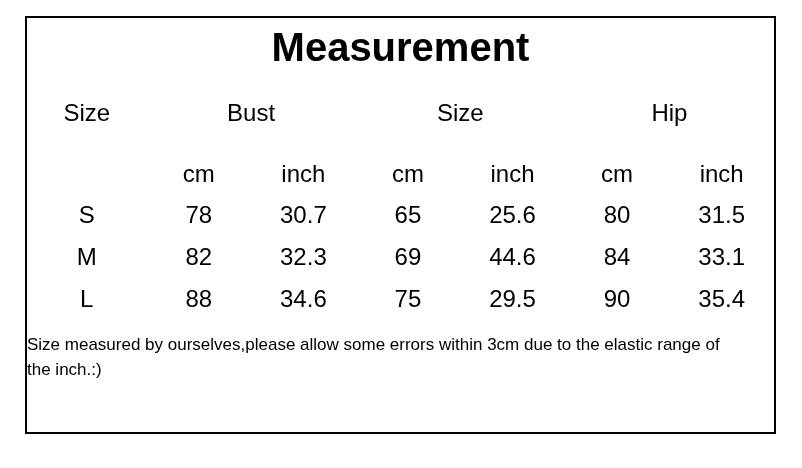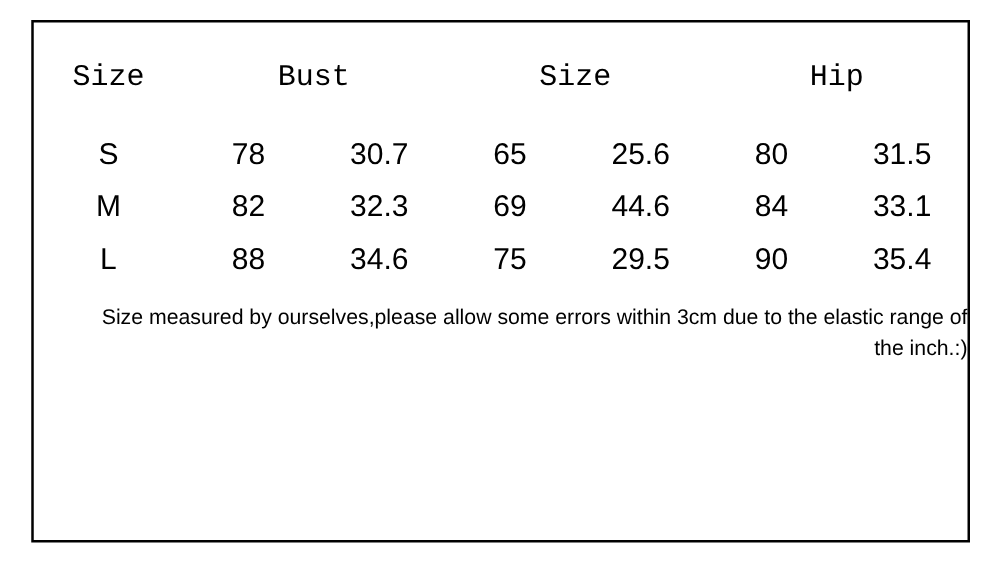--- a/index.html
+++ b/index.html
@@ -38,36 +38,37 @@
     table-layout: fixed;
     margin-top: 19px;
   }
   table.size-table td {
     text-align: center;
     vertical-align: middle;
     font-size: 24px;
     padding: 0;
     font-weight: 400;
   }
-  .group-row td  { height: 50px; font-family: Liberation Mono, monospace; }
+  .group-row td  { height: 50px; }
   .spacer-row td { height: 16px; }
   .unit-row td   { height: 40px; }
   .data-row td   { height: 42px; }
   .footer {
     margin-top: 12px;
-    text-align: right;
+    text-align: left;
     font-size: 17px;
     line-height: 25px;
   }
 </style>
 </head>
 <body>
 
 <div class="panel">
 
+  <div class="title">Measurement</div>
 
   <table class="size-table">
     <colgroup>
       <col style="width:16%">
       <col style="width:14%">
       <col style="width:14%">
       <col style="width:14%">
       <col style="width:14%">
       <col style="width:14%">
       <col style="width:14%">
@@ -78,20 +79,29 @@
       <td>Size</td>
       <td colspan="2">Bust</td>
       <td colspan="2">Size</td>
       <td colspan="2">Hip</td>
     </tr>
 
     <tr class="spacer-row">
       <td colspan="7"></td>
     </tr>
 
+    <tr class="unit-row">
+      <td></td>
+      <td>cm</td>
+      <td>inch</td>
+      <td>cm</td>
+      <td>inch</td>
+      <td>cm</td>
+      <td>inch</td>
+    </tr>
 
     <tr class="data-row">
       <td>S</td>
       <td>78</td>
       <td>30.7</td>
       <td>65</td>
       <td>25.6</td>
       <td>80</td>
       <td>31.5</td>
     </tr>

